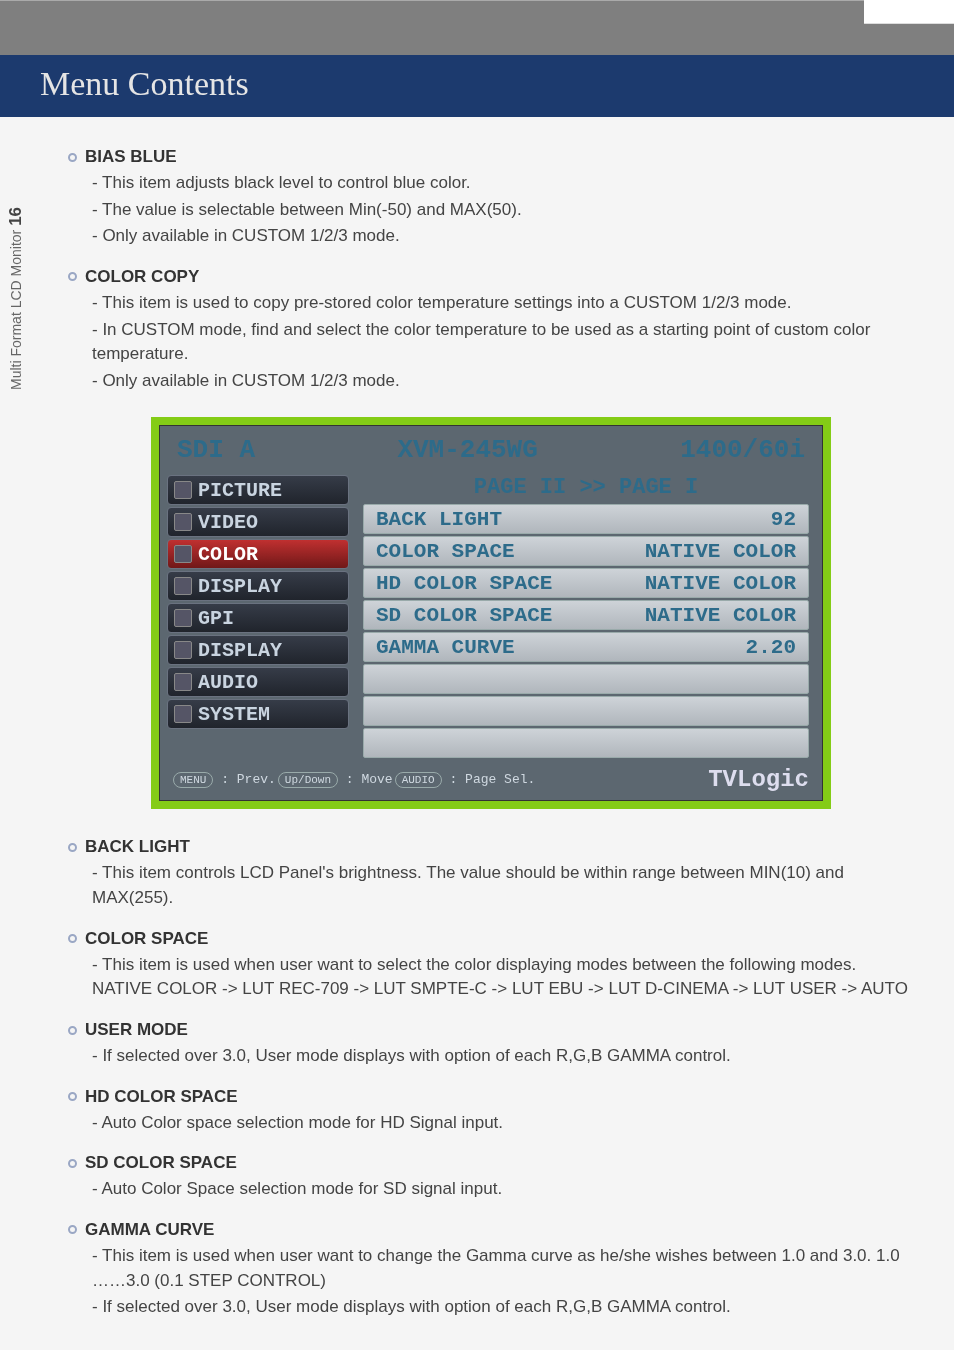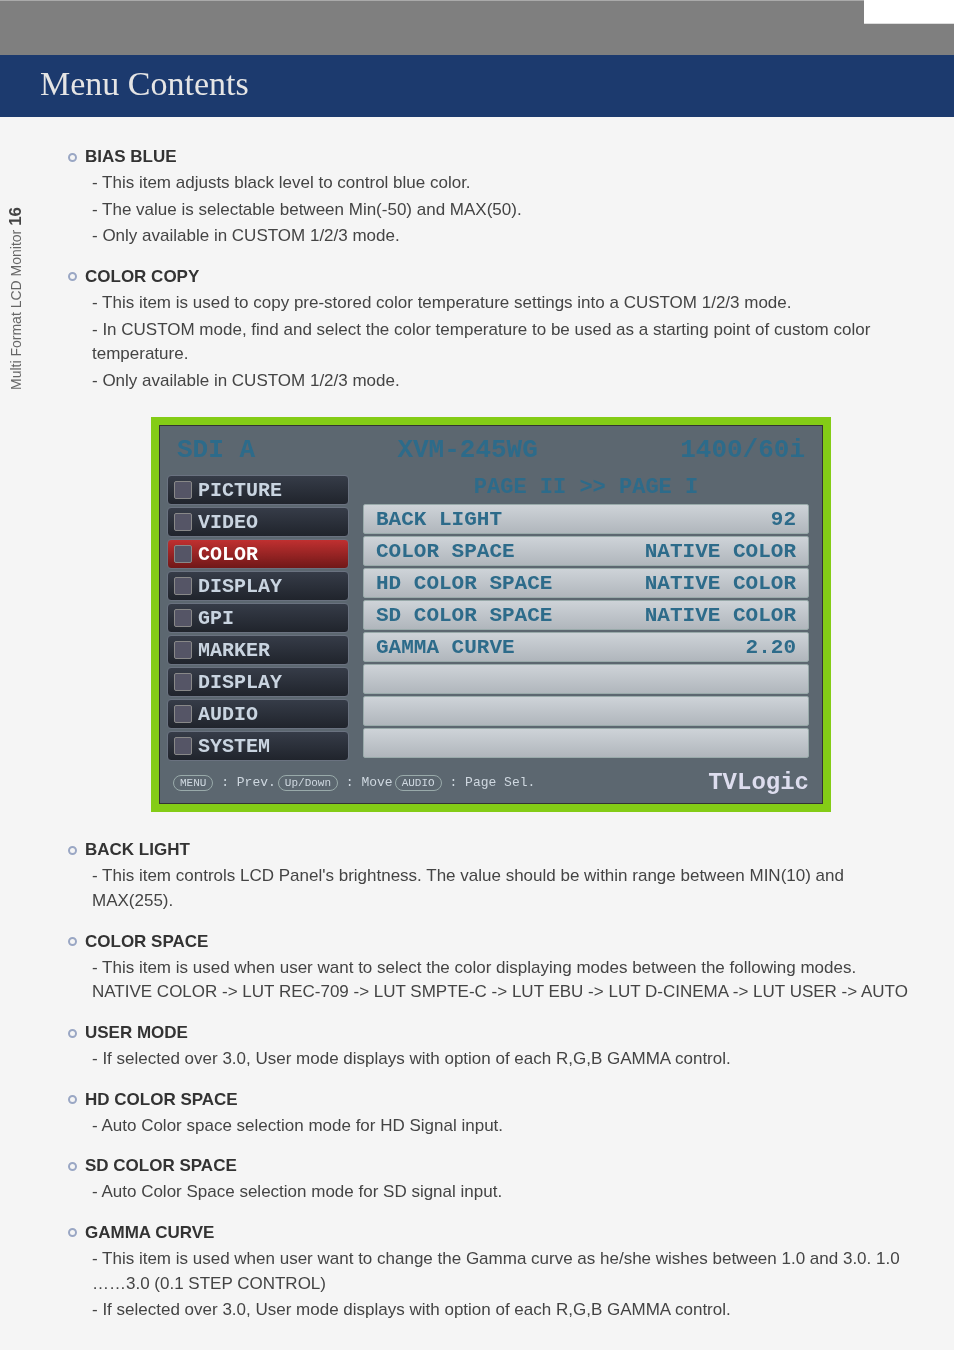--- a/index.html
+++ b/index.html
@@ -256,24 +256,20 @@
             <div class="nav-item">
               <span class="ic"></span>
               <span>DISPLAY</span>
             </div>
             <div class="nav-item">
               <span class="ic"></span>
               <span>GPI</span>
             </div>
             <div class="nav-item">
               <span class="ic"></span>
-              <span>MARKER</span>
-            </div>
-            <div class="nav-item">
-              <span class="ic"></span>
               <span>DISPLAY</span>
             </div>
             <div class="nav-item">
               <span class="ic"></span>
               <span>AUDIO</span>
             </div>
             <div class="nav-item">
               <span class="ic"></span>
               <span>SYSTEM</span>
             </div>

